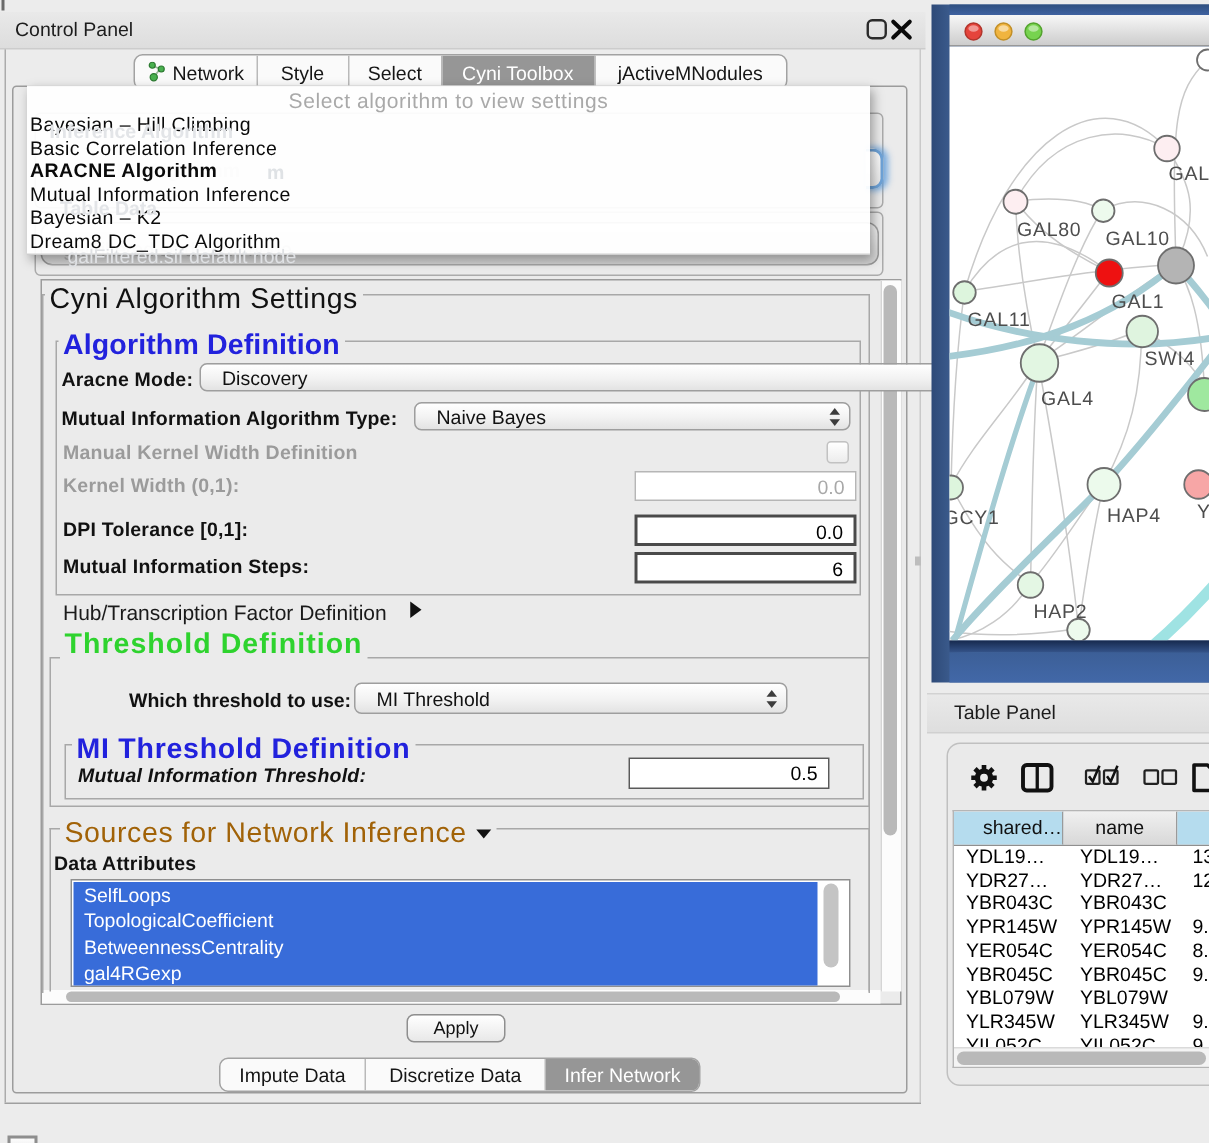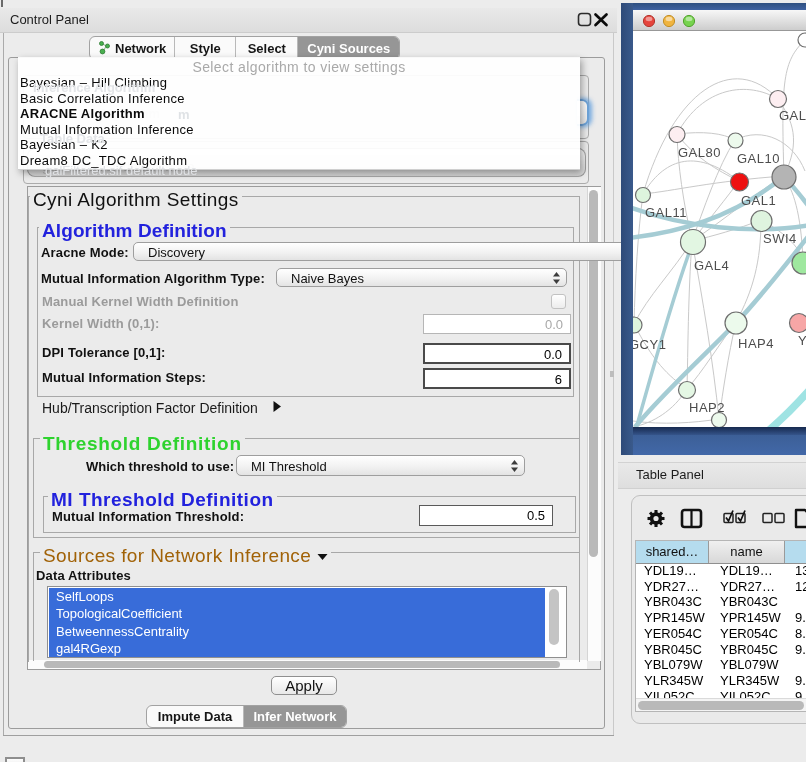--- a/index.html
+++ b/index.html
@@ -10,21 +10,21 @@
   .dis{color:#9b9b9b;}
   .field{position:absolute;background:#fff;font-size:13px;text-align:right;line-height:19px;padding-right:7px;box-sizing:border-box;}
   .fen{border:2px solid #4a4a4a;}
   .fdis{border:1px solid #b6b6b6;color:#a8a8a8;}
   .combo{position:absolute;border:1px solid #9e9e9e;border-radius:5px;background:linear-gradient(180deg,#ffffff 0%,#f2f2f2 55%,#e3e3e3 100%);box-sizing:border-box;font-size:13px;color:#111;}
   .combo .ct{position:absolute;left:14px;top:50%;transform:translateY(-50%);white-space:nowrap;}
   .combo .st{position:absolute;right:5px;top:50%;transform:translateY(-50%);width:9px;height:14px;}
   .gbox{position:absolute;border:1px solid #a8a8a8;}
   .gtitle{position:absolute;background:#ebebeb;padding:0 3px;font-size:19px;letter-spacing:0.4px;white-space:nowrap;}
   .tabbar{position:absolute;display:flex;background:#fafafa;border:1px solid #a2a2a2;border-radius:6px;overflow:hidden;}
-  .tab{font-size:13px;font-weight:bold;color:#161616;display:flex;align-items:center;justify-content:center;border-right:1px solid #b9b9b9;white-space:nowrap;}
+  .tab{font-size:13px;font-weight:normal;color:#161616;display:flex;align-items:center;justify-content:center;border-right:1px solid #b9b9b9;white-space:nowrap;}
   .tab:last-child{border-right:none;}
   .tabsel{background:#969696;color:#fff;}
 </style>
 </head>
 <body>
 
 <div class="abs" style="left:0;top:0;width:617px;height:762px;background:#ececec;"></div>
 <div class="abs" style="left:1px;top:0;width:2px;height:7px;background:#6a6a6a;"></div>
 <div class="abs" style="left:3px;top:32px;width:1px;height:703px;background:#ababab;"></div>
 <div class="abs" style="left:613px;top:32px;width:1px;height:703px;background:#c9c9c9;"></div>
@@ -41,21 +41,22 @@
   <div class="tab" style="padding:0 8px;">
     <svg width="13" height="14" viewBox="0 0 13 14" style="margin-right:4px;">
       <path d="M4 3 L9 5 M8.5 5 L5 10" stroke="#9ab89a" stroke-width="1.2" fill="none"></path>
       <circle cx="3.5" cy="2.5" r="2" fill="#49b04f" stroke="#2c7a31" stroke-width="0.8"></circle>
       <circle cx="9.5" cy="5" r="2" fill="#49b04f" stroke="#2c7a31" stroke-width="0.8"></circle>
       <circle cx="4.5" cy="10.5" r="2.4" fill="#49b04f" stroke="#2c7a31" stroke-width="0.8"></circle>
     </svg>
     Network</div>
   <div class="tab" style="width:60px;">Style</div>
   <div class="tab" style="width:61px;">Select</div>
-  <div class="tab tabsel" style="width:101px;">Cyni Sources</div>
+  <div class="tab tabsel" style="width:101px;">Cyni Toolbox</div>
+  <div class="tab" style="width:127px;">jActiveMNodules</div>
 </div>
 
 <div class="abs" style="left:8px;top:57px;width:597px;height:672px;border:1px solid #9c9c9c;border-radius:3px;box-sizing:border-box;background:#ebebeb;"></div>
 
 <div class="abs" style="left:23px;top:75px;width:566px;height:64px;border:1px solid #ababab;border-radius:4px;box-sizing:border-box;"></div>
 <div class="abs" style="left:23px;top:141px;width:566px;height:43px;border:1px solid #ababab;border-radius:4px;box-sizing:border-box;"></div>
 <div class="abs" style="left:33px;top:80px;font-size:13px;font-weight:bold;color:#b9b9b9;">Inference Algorithm</div>
 <div class="abs" style="left:577px;top:99px;width:12px;height:27px;border:2px solid #6ea3d8;border-left:none;border-radius:0 7px 7px 0;box-shadow:2px 0 4px 1px rgba(92,156,221,.8);background:linear-gradient(180deg,#fdfdfd,#e8e8e8);box-sizing:border-box;"></div>
 <div class="abs b" style="left:40px;top:106px;font-size:13px;color:#c6c6c6;">ARACNE Algorithm</div>
 <div class="abs" style="left:40px;top:131px;font-size:13px;font-weight:bold;color:#c9c9c9;">Table Data</div>
@@ -109,53 +110,54 @@
 
   <div class="abs lbl" style="left:42px;top:370px;">Mutual Information Steps:</div>
   <div class="field fen" style="left:423px;top:368px;width:148px;height:21px;color:#000;">6</div>
 
   <div class="abs" style="left:42px;top:400px;font-size:14px;color:#1a1a1a;">Hub/Transcription Factor Definition</div>
   <svg class="abs" style="left:272px;top:400px;" width="10" height="13" viewBox="0 0 10 13">
       <path d="M1.5 1 L9 6.5 L1.5 12 Z" fill="#111"></path>
     </svg>
 
   <div class="gbox" style="left:33px;top:438px;width:545px;height:98px;"></div>
-  <div class="gtitle b" style="left:40px;top:433px;color:#2ed32e;letter-spacing:0.7px;">Threshold Definition</div>
+  <div class="gtitle b" style="left:40px;top:419px;color:#2ed32e;letter-spacing:0.7px;">Threshold Definition</div>
 
   <div class="abs lbl" style="left:86px;top:459px;letter-spacing:0;">Which threshold to use:</div>
   <div class="combo" style="left:236px;top:455px;width:289px;height:21px;">
     <span class="ct">MI Threshold</span>
     <svg class="st" viewBox="0 0 9 14">
         <path d="M4.5 1 L8 5.5 L1 5.5 Z" fill="#3c3c3c"></path>
         <path d="M4.5 13 L1 8.5 L8 8.5 Z" fill="#3c3c3c"></path>
       </svg>
   </div>
 
   <div class="gbox" style="left:43px;top:496px;width:531px;height:35px;"></div>
   <div class="gtitle b" style="left:48px;top:489px;color:#2222dd;letter-spacing:0.5px;">MI Threshold Definition</div>
 
-  <div class="abs lbl" style="left:52px;top:509px;">Mutual Information Threshold:</div>
+  <div class="abs lbl" style="left:52px;top:509px;font-style:italic;">Mutual Information Threshold:</div>
   <div class="field" style="left:419px;top:505px;width:134px;height:21px;border:1px solid #5a5a5a;color:#000;">0.5</div>
 
   <div class="abs" style="left:33px;top:552px;width:545px;height:108px;border:1px solid #a8a8a8;border-bottom:none;"></div>
   <div class="gtitle" style="left:40px;top:545px;color:#a16207;">Sources for Network Inference <svg width="11" height="8" viewBox="0 0 11 8" style="vertical-align:1px;">
         <path d="M0.5 1 L10.5 1 L5.5 7 Z" fill="#111"></path>
       </svg></div>
 
   <div class="abs lbl" style="left:36px;top:568px;">Data Attributes</div>
 
   <div class="abs" style="left:47px;top:586px;width:520px;height:72px;border:1px solid #8f8f8f;background:#fff;box-sizing:border-box;">
     <div style="position:absolute;left:1px;top:1px;width:496px;height:69px;background:#386cd9;color:#fff;font-size:13px;line-height:17.4px;padding:0 0 0 7px;margin-top:0;box-sizing:border-box;">SelfLoops<br>TopologicalCoefficient<br>BetweennessCentrality<br>gal4RGexp</div>
     <div style="position:absolute;left:501px;top:2px;width:10px;height:56px;background:#c4c4c4;border-radius:5px;"></div>
   </div>
 </div>
 
-<div class="abs" style="left:271px;top:676px;width:66px;height:19px;border:1px solid #8f8f8f;border-radius:5px;background:linear-gradient(180deg,#ffffff,#e8e8e8);box-sizing:border-box;text-align:center;font-size:15px;line-height:17px;color:#111;">Apply</div>
+<div class="abs" style="left:271px;top:676px;width:66px;height:19px;border:1px solid #8f8f8f;border-radius:5px;background:linear-gradient(180deg,#ffffff,#e8e8e8);box-sizing:border-box;text-align:center;font-size:12px;line-height:17px;color:#111;">Apply</div>
 <div class="tabbar" style="left:146px;top:705px;height:21px;">
   <div class="tab b" style="width:96px;">Impute Data</div>
+  <div class="tab b" style="width:119px;">Discretize Data</div>
   <div class="tab b tabsel" style="width:102px;">Infer Network</div>
 </div>
 
 <div class="abs" style="left:33px;top:80px;font-size:13px;font-weight:bold;color:#e3e5e8;z-index:6;">Inference Algorithm</div>
 <div class="abs" style="left:178px;top:106.5px;font-size:13px;font-weight:bold;color:#dfe2e5;z-index:6;">m</div>
 <div class="abs" style="left:40px;top:131px;font-size:13px;font-weight:bold;color:#e3e5e8;z-index:6;">Table Data</div>
 <div class="abs" style="left:45px;top:163px;font-size:13px;color:#dfe1e4;z-index:6;">galFiltered.sif default node</div>
 
 <div class="abs" style="left:18px;top:57px;width:562px;height:113px;background:rgba(255,255,255,0.94);border-bottom:1px solid #cfcfcf;box-shadow:2px 3px 7px rgba(0,0,0,0.35);box-sizing:border-box;z-index:5;">
   <div style="position:absolute;left:0;top:2px;width:100%;text-align:center;font-size:14px;letter-spacing:0.4px;color:#a9a9a9;">Select algorithm to view settings</div>
@@ -294,21 +296,21 @@
       <rect x="117" y="5.5" width="9" height="9" rx="1"></rect>
       <rect x="129" y="5.5" width="9" height="9" rx="1"></rect>
     </g>
 
     <path d="M150 2 L159 2 L163 6 L163 19 L150 19 Z" fill="none" stroke="#111" stroke-width="2.4" stroke-linejoin="round"></path>
   </svg>
 
   <div class="abs" style="left:635px;top:540px;width:171px;height:172px;background:#fff;border:1px solid #b5b5b5;border-right:none;box-sizing:border-box;overflow:hidden;">
 
     <div style="position:absolute;left:0;top:0;width:100%;height:22px;border-bottom:1px solid #8f8f8f;">
-      <div style="position:absolute;left:0;top:0;width:73px;height:22px;background:#b5dcee;border-right:1px solid #9a9a9a;box-sizing:border-box;text-align:center;font-size:13px;line-height:22px;color:#111;">shared…</div>
+      <div style="position:absolute;left:0;top:0;width:73px;height:22px;background:#b5dcee;border-right:1px solid #9a9a9a;box-sizing:border-box;text-align:right;font-size:13px;line-height:22px;color:#111;">shared…</div>
       <div style="position:absolute;left:73px;top:0;width:76px;height:22px;background:linear-gradient(180deg,#f0f0f0,#d8d8d8);border-right:1px solid #9a9a9a;box-sizing:border-box;text-align:center;font-size:13px;line-height:22px;color:#111;">name</div>
       <div style="position:absolute;left:149px;top:0;width:22px;height:22px;background:#b5dcee;"></div>
     </div>
 
     <div style="position:absolute;left:8px;top:22px;font-size:13px;line-height:15.7px;color:#000;white-space:nowrap;">YDL19…<br>YDR27…<br>YBR043C<br>YPR145W<br>YER054C<br>YBR045C<br>YBL079W<br>YLR345W<br>YIL052C</div>
     <div style="position:absolute;left:84px;top:22px;font-size:13px;line-height:15.7px;color:#000;white-space:nowrap;">YDL19…<br>YDR27…<br>YBR043C<br>YPR145W<br>YER054C<br>YBR045C<br>YBL079W<br>YLR345W<br>YIL052C</div>
     <div style="position:absolute;left:159px;top:22px;font-size:13px;line-height:15.7px;color:#000;white-space:nowrap;">13<br>12<br>&nbsp;<br>9.<br>8.<br>9.<br>&nbsp;<br>9.<br>9.</div>
 
     <div style="position:absolute;left:0;top:157px;width:171px;height:13px;background:#f4f4f4;border-top:1px solid #dadada;">
       <div style="position:absolute;left:2px;top:2px;width:166px;height:9px;background:#b9b9b9;border-radius:5px;"></div>

